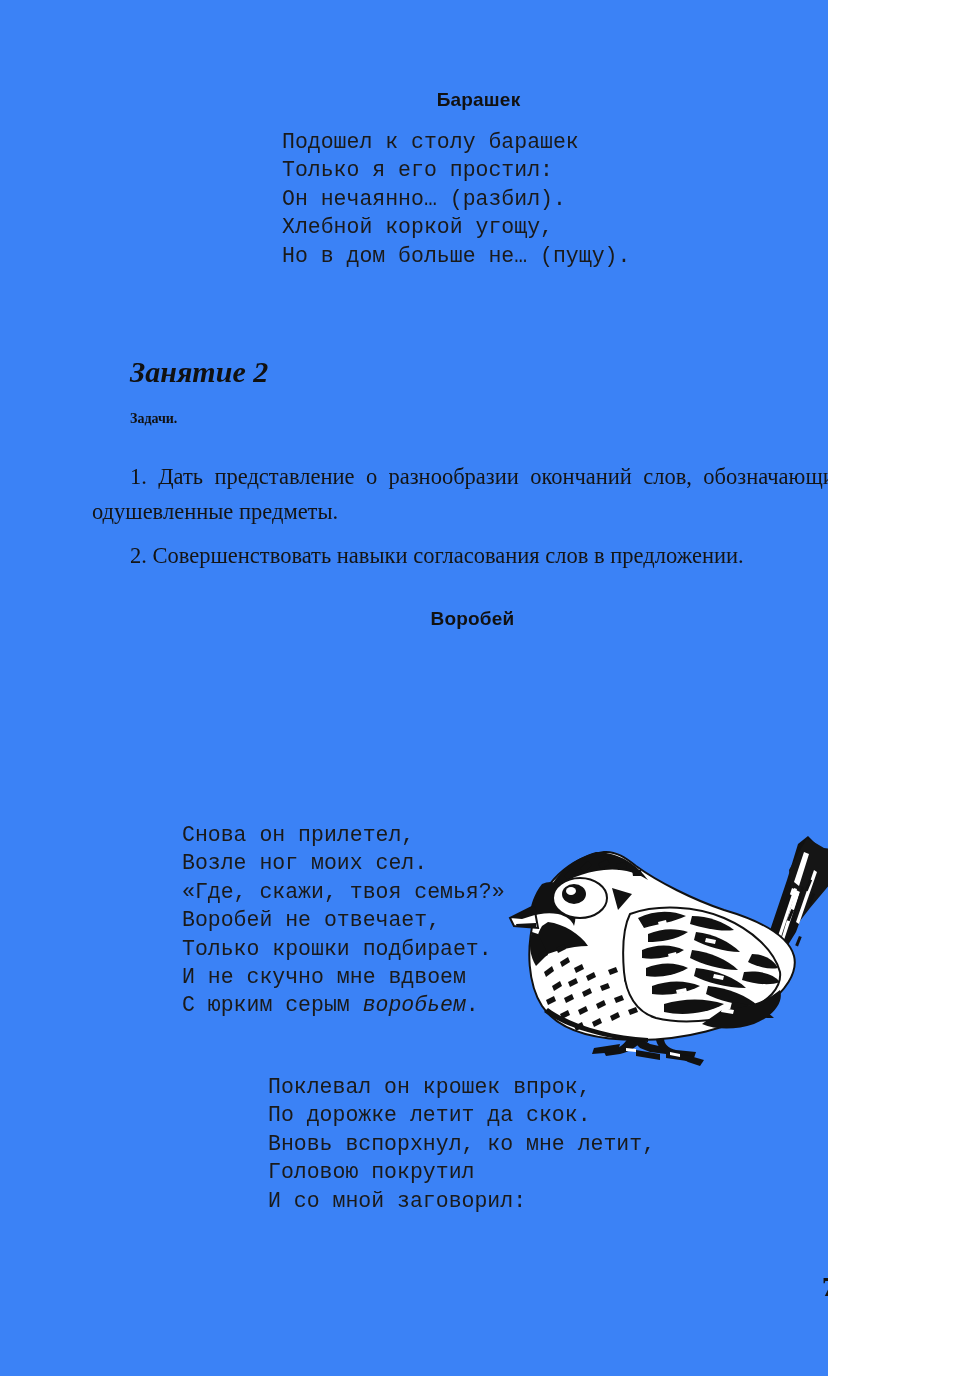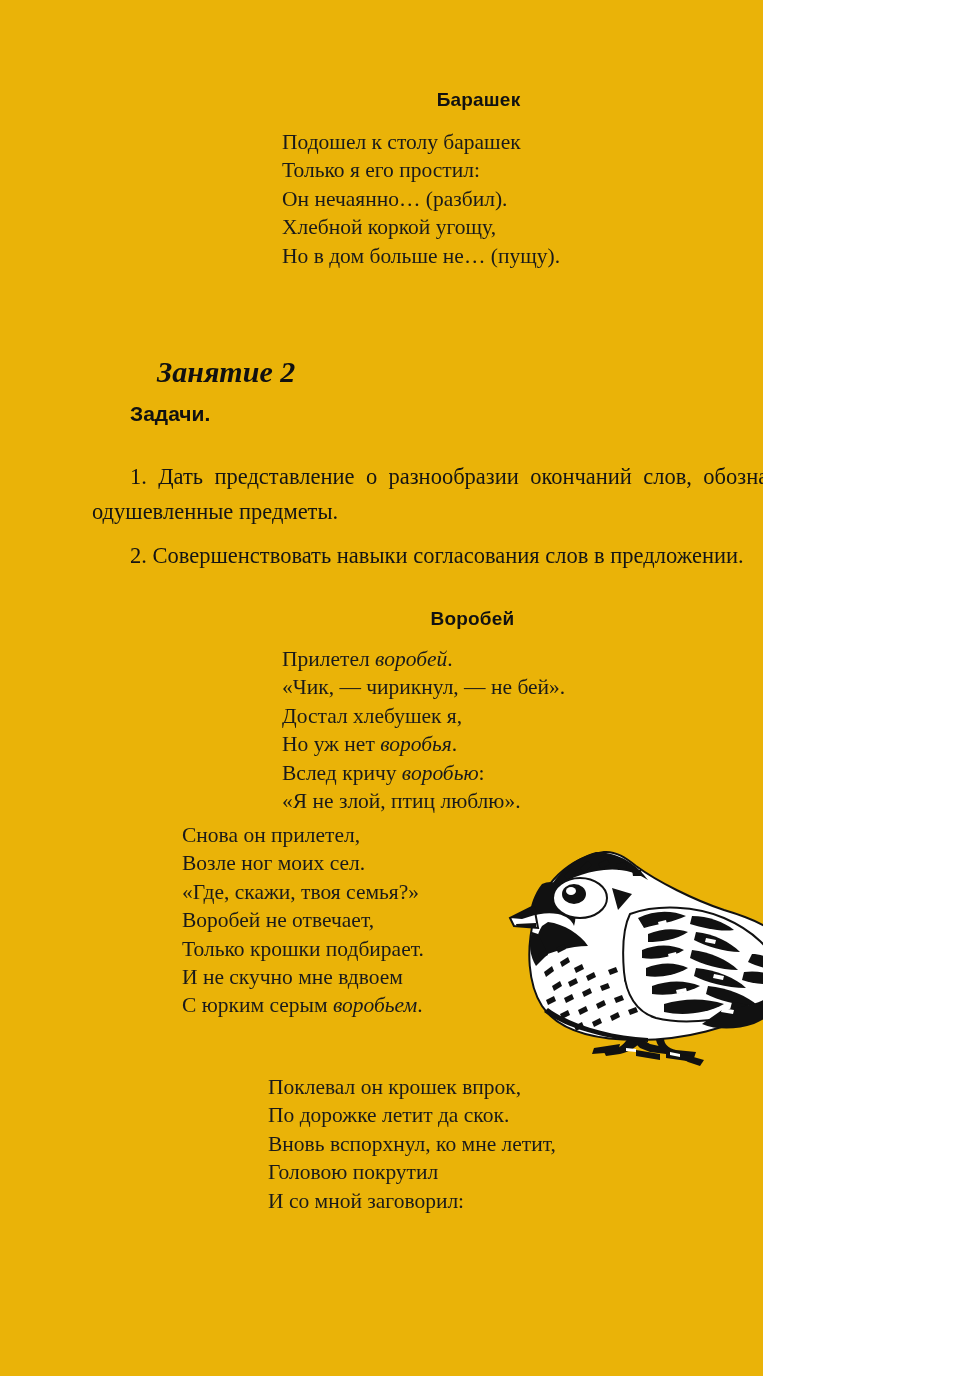--- a/index.html
+++ b/index.html
@@ -3,23 +3,23 @@
 <meta charset="utf-8">
 <title>Page 7</title>
 <style>
   html, body {
     margin: 0;
     padding: 0;
     background: #ffffff;
   }
   .page {
     position: relative;
-    width: 763px;
+    width: 828px;
     height: 1376px;
-    background: #eab308;
+    background: #3b82f6;
     overflow: hidden;
     font-family: "Liberation Sans", sans-serif;
     color: #1a1a1a;
     -webkit-font-smoothing: antialiased;
   }
 
   
   .poem-title {
     position: absolute;
     font-family: "Liberation Sans", sans-serif;
@@ -34,33 +34,34 @@
     position: absolute;
     font-family: "Liberation Serif", serif;
     font-style: italic;
     font-weight: bold;
     font-size: 30px;
     color: #111111;
     white-space: nowrap;
   }
   .tasks-label {
     position: absolute;
-    font-family: Liberation Sans, sans-serif;
-    font-weight: bold;
-    font-size: 21px;
-    color: #111111;
-    white-space: nowrap;
+    font-family: Liberation Serif, serif;
+    font-weight: bold;
+    font-size: 14px;
+    color: #111111;
+    white-space: nowrap;
+    margin-top: 9px;
   }
 
   
   .poem {
     position: absolute;
   }
   .poem .line {
-    font-family: Liberation Serif, serif;
+    font-family: Liberation Mono, monospace;
     font-size: 21.5px;
     line-height: 28.4px;
     color: #1a1a1a;
     white-space: nowrap;
   }
   .poem .line i {
     font-style: italic;
   }
 
   
@@ -103,39 +104,31 @@
   <div class="poem-title" style="left:0; top:89px; width:957px;">Барашек</div>
 
   <div class="poem" id="barashek-lines" style="left:282px; top:128px;">
       <div class="line">Подошел к столу барашек</div>
       <div class="line">Только я его простил:</div>
       <div class="line">Он нечаянно… (разбил).</div>
       <div class="line">Хлебной коркой угощу,</div>
       <div class="line">Но в дом больше не… (пущу).</div>
     </div>
 
-  <div class="section-title" style="left:130px; top:355px;margin-left:27px;">Занятие 2</div>
+  <div class="section-title" style="left:130px; top:355px;">Занятие 2</div>
 
   <div class="tasks-label" style="left:130px; top:402px;">Задачи.</div>
 
   <div class="prose" id="lesson-tasks" style="left:92px; top:443px; width:754px;margin-top:16px;">
       <p>1. Дать представление о разнообразии окончаний слов, обозначающих одушевленные предметы.</p>
       <p>2. Совершенствовать навыки согласования слов в предложении.</p>
     </div>
 
   <div class="poem-title" style="left:0; top:608px; width:945px;">Воробей</div>
 
-  <div class="poem" id="vorobey-stanza1" style="left:282px; top:645px;">
-      <div class="line">Прилетел <i>воробей</i>.</div>
-      <div class="line">«Чик, — чирикнул, — не бей».</div>
-      <div class="line">Достал хлебушек я,</div>
-      <div class="line">Но уж нет <i>воробья</i>.</div>
-      <div class="line">Вслед кричу <i>воробью</i>:</div>
-      <div class="line">«Я не злой, птиц люблю».</div>
-    </div>
 
   <div class="poem" id="vorobey-stanza2" style="left:182px; top:821px;">
       <div class="line">Снова он прилетел,</div>
       <div class="line">Возле ног моих сел.</div>
       <div class="line">«Где, скажи, твоя семья?»</div>
       <div class="line">Воробей не отвечает,</div>
       <div class="line">Только крошки подбирает.</div>
       <div class="line">И не скучно мне вдвоем</div>
       <div class="line">С юрким серым <i>воробьем</i>.</div>
     </div>

